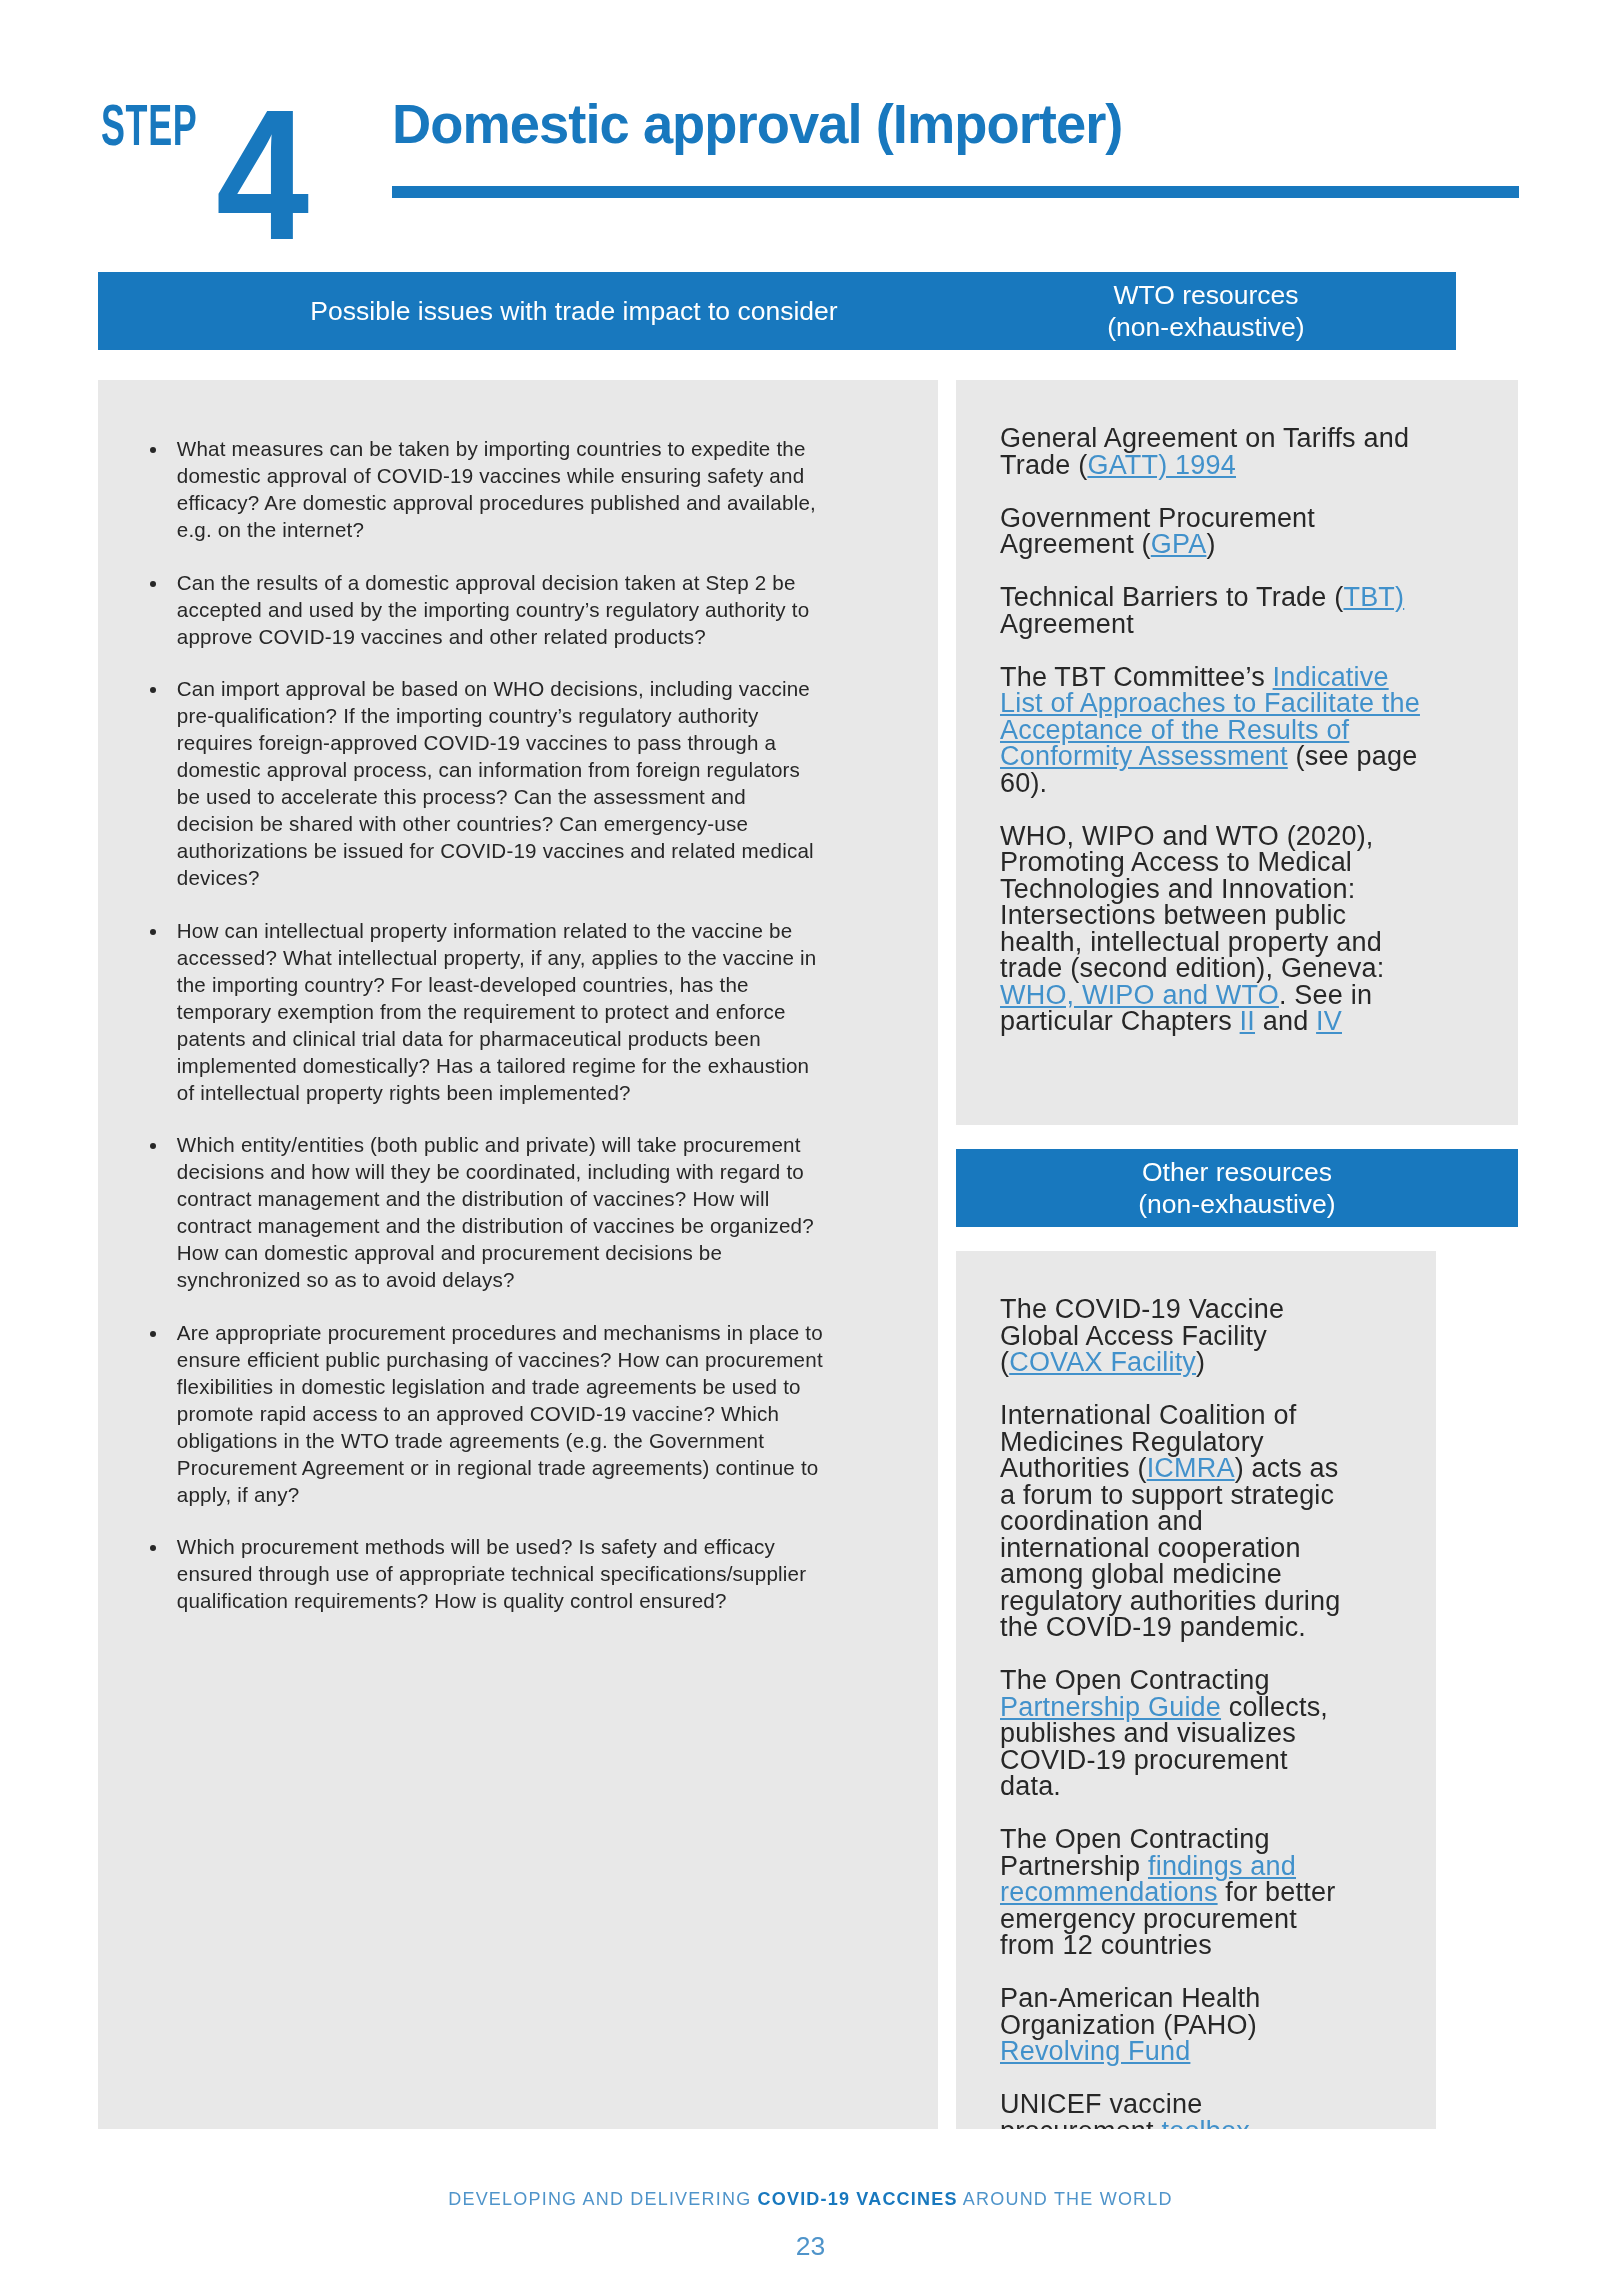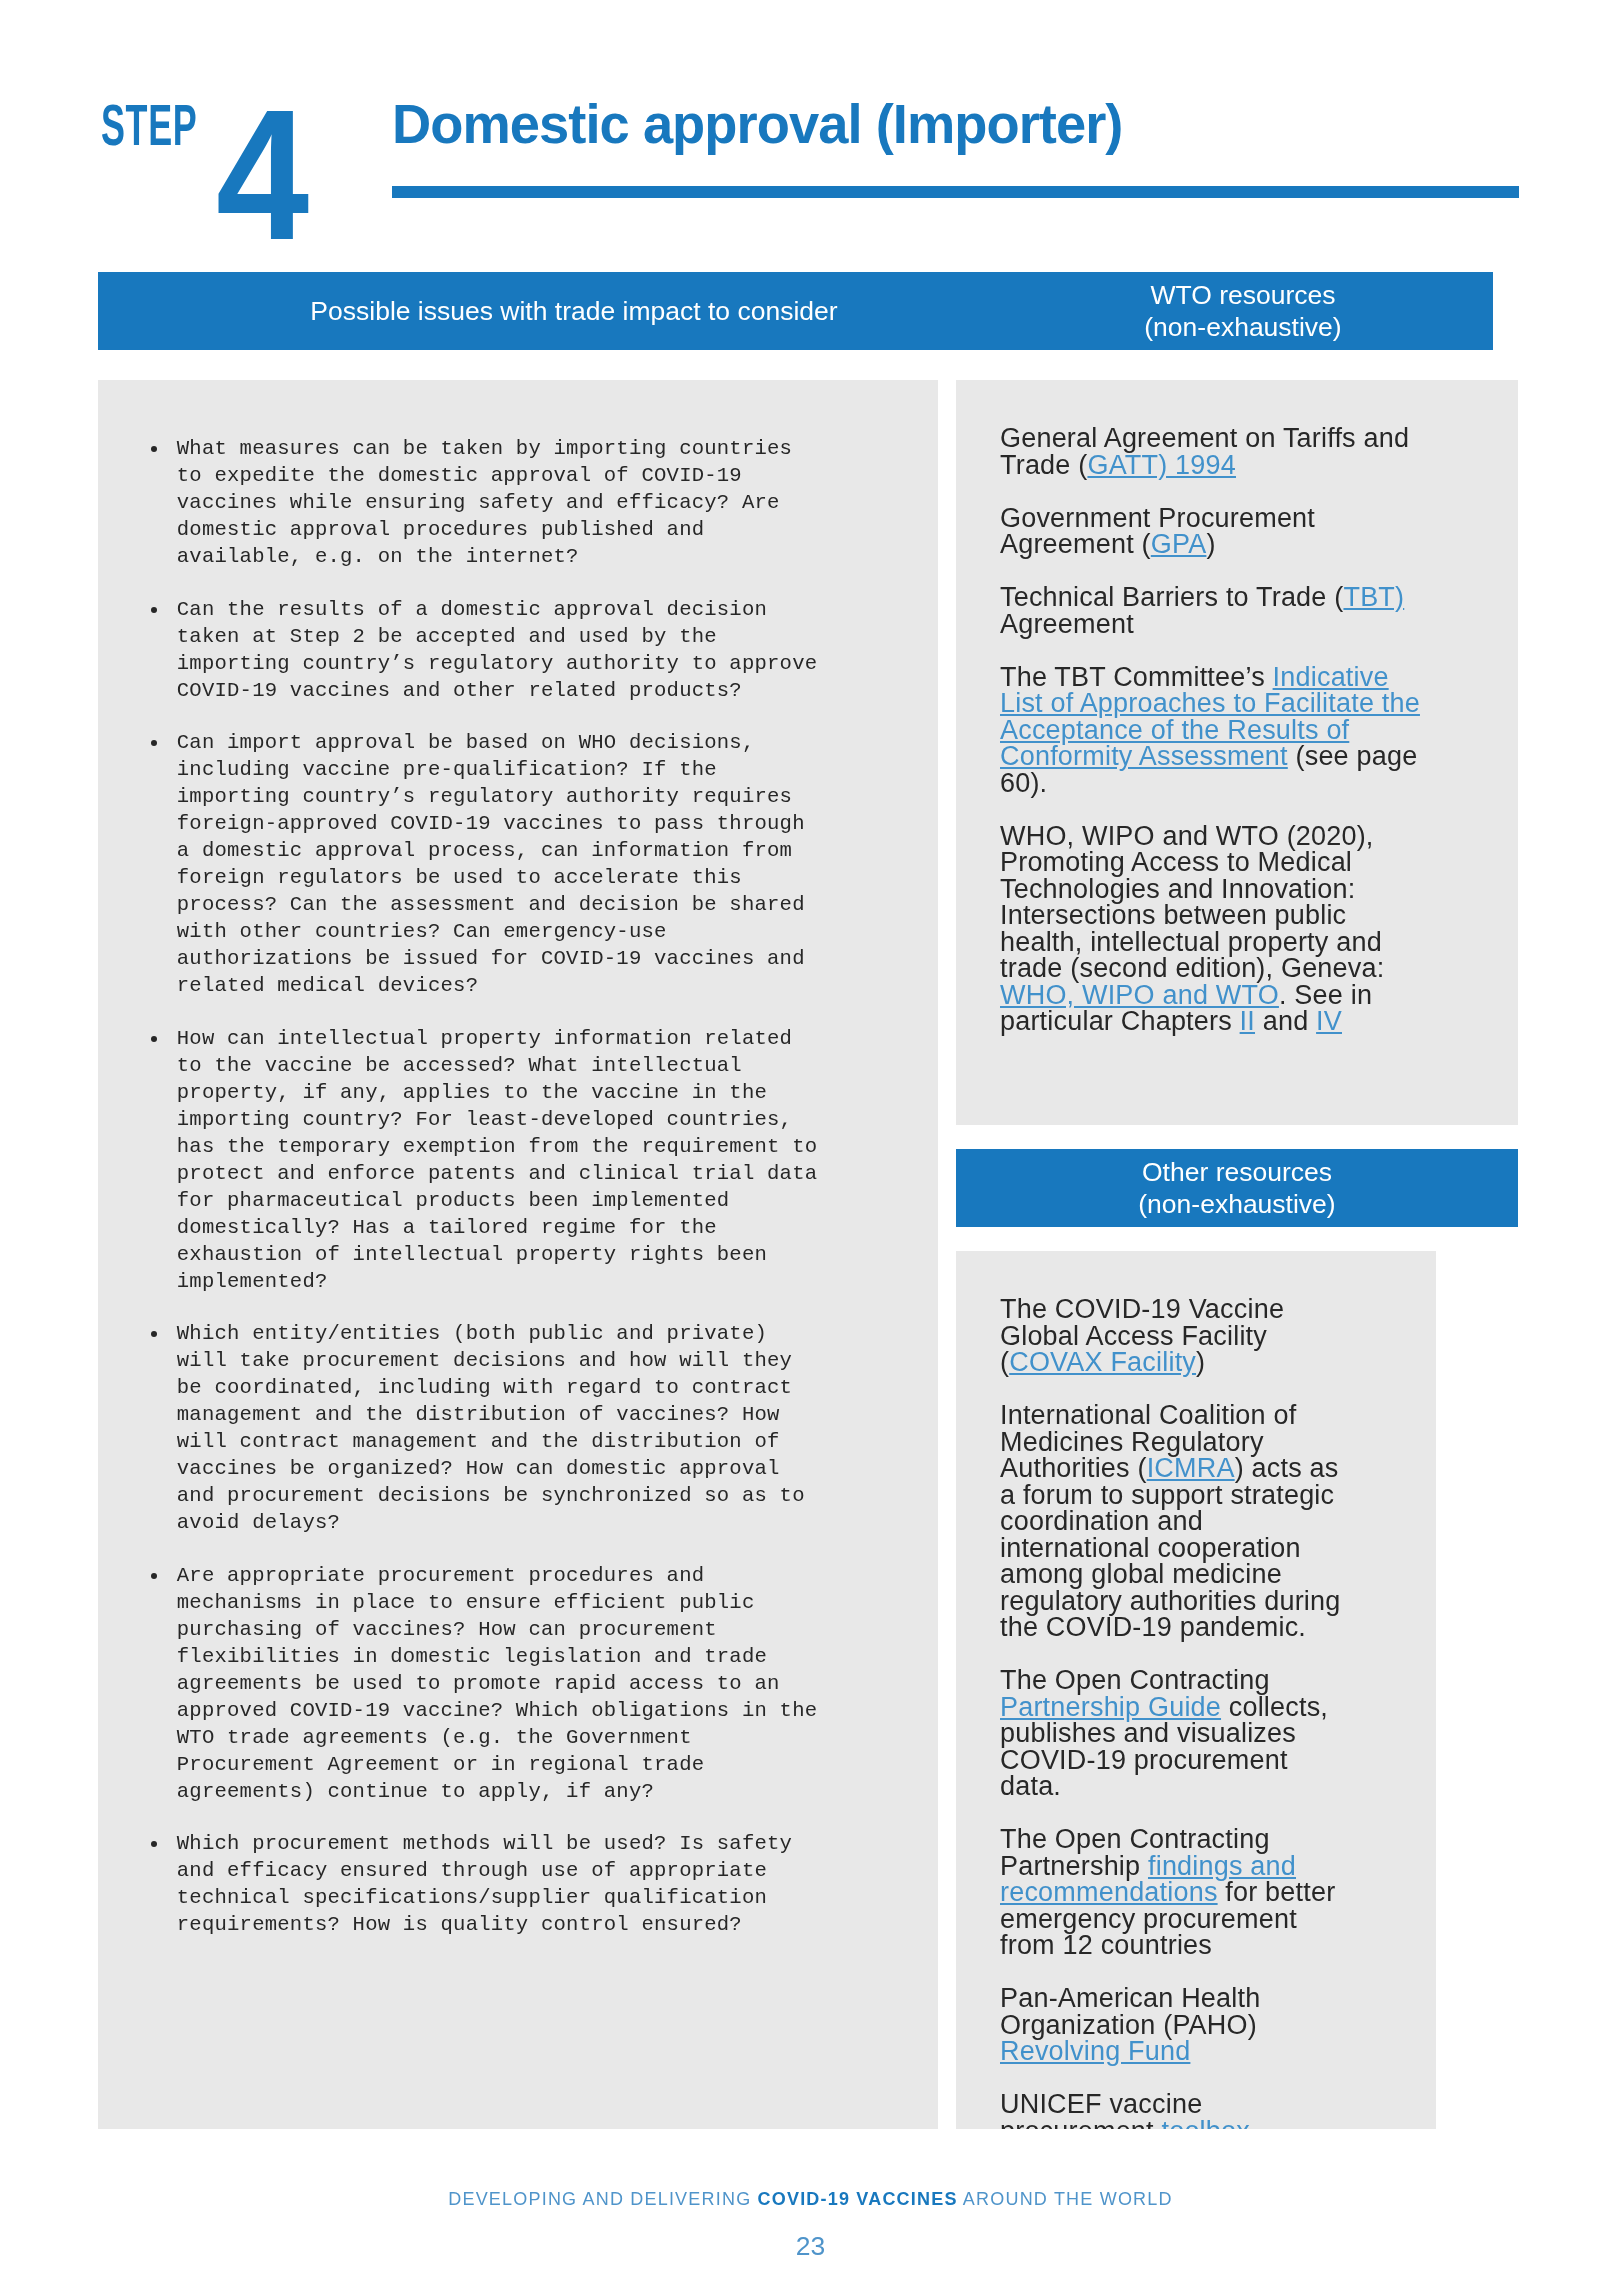--- a/index.html
+++ b/index.html
@@ -47,39 +47,39 @@
   .bar {
     position: absolute;
     background: var(--accent, #1878be);
     color: #ffffff;
     display: flex; flex-direction: column;
     align-items: center; justify-content: center;
     text-align: center;
     font-size: 26.5px; line-height: 32px;
   }
   .bar-left  { left: 98px; top: 272px;  width: 952px; height: 78px; }
-  .bar-wto   { left: 993px; top: 272px;  width: 500px; height: 78px; }
+  .bar-wto   { left: 956px; top: 272px;  width: 500px; height: 78px; }
   .bar-other { left: 956px; top: 1149px; width: 562px; height: 78px; }
 
   
   .panel {
     position: absolute;
     background: var(--panel-gray, #e8e8e8);
     overflow: hidden;
   }
   .panel-left  { left: 98px; top: 380px;  width: 840px; height: 1749px; }
   .panel-wto   { left: 956px; top: 380px;  width: 562px; height: 745px;  padding: 45px 90px 0 44px; }
   .panel-other { left: 956px; top: 1251px; width: 480px; height: 878px;  padding: 45px 90px 0 44px; }
 
   .issues {
     margin: 0; padding: 55px 110px 0 71px;
     list-style: disc outside;
     font-size: 20.6px; line-height: 27px; letter-spacing: 0.2px;
   }
-  .issues li { margin: 0 0 25.5px 0; padding-left: 7.8px; font-family: Liberation Mono, monospace; }
+  .issues li { margin: 0 0 25.5px 0; padding-left: 7.8px; }
 
   .resource-item {
     margin: 0 0 26.5px 0;
     font-size: 27px; line-height: 26.5px; letter-spacing: 0.2px;
   }
   .link {
     color: var(--link, #4191cb);
     text-decoration: underline;
     cursor: pointer;
   }

